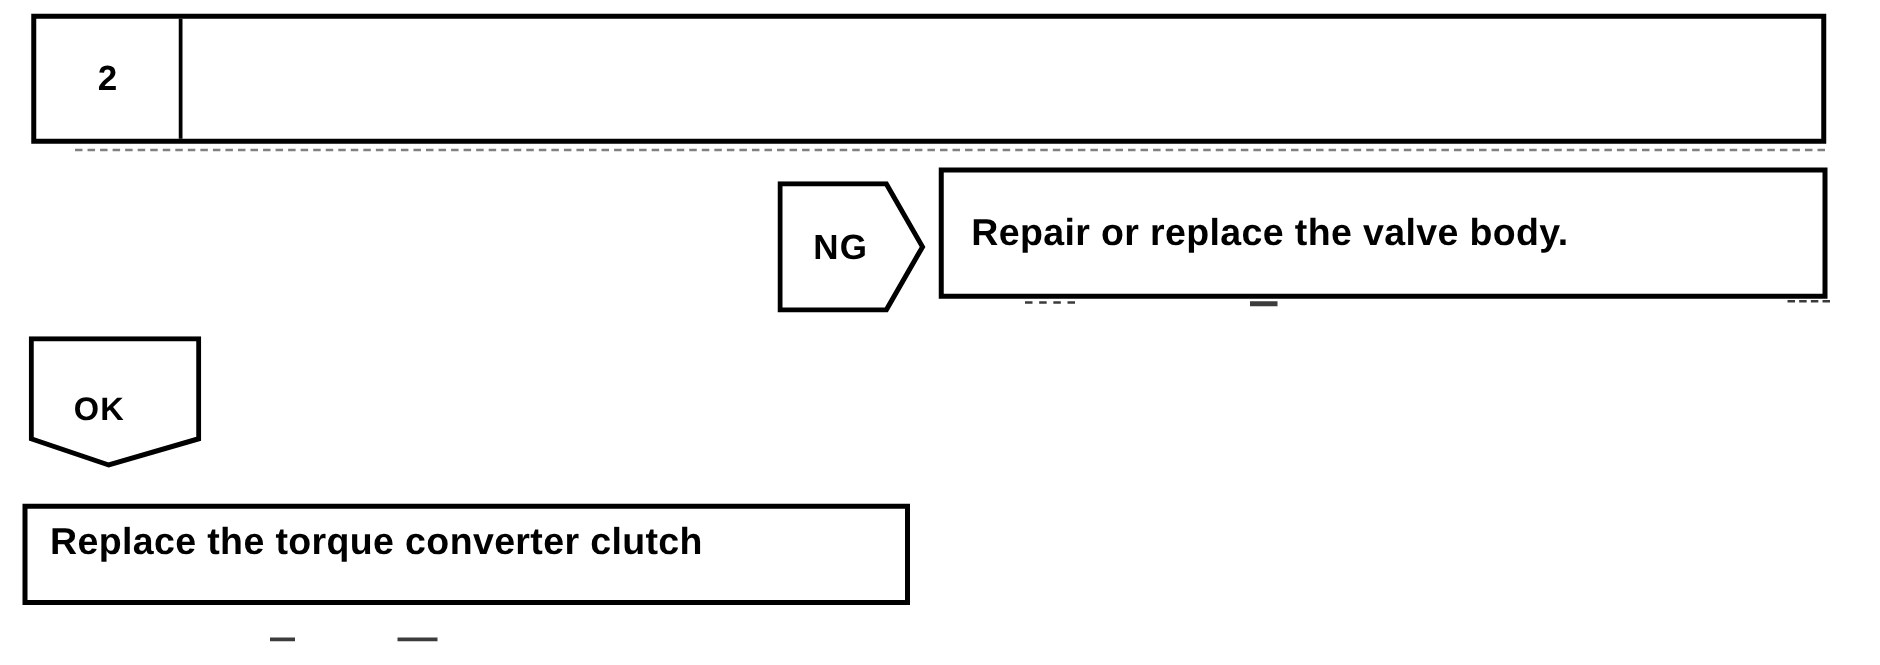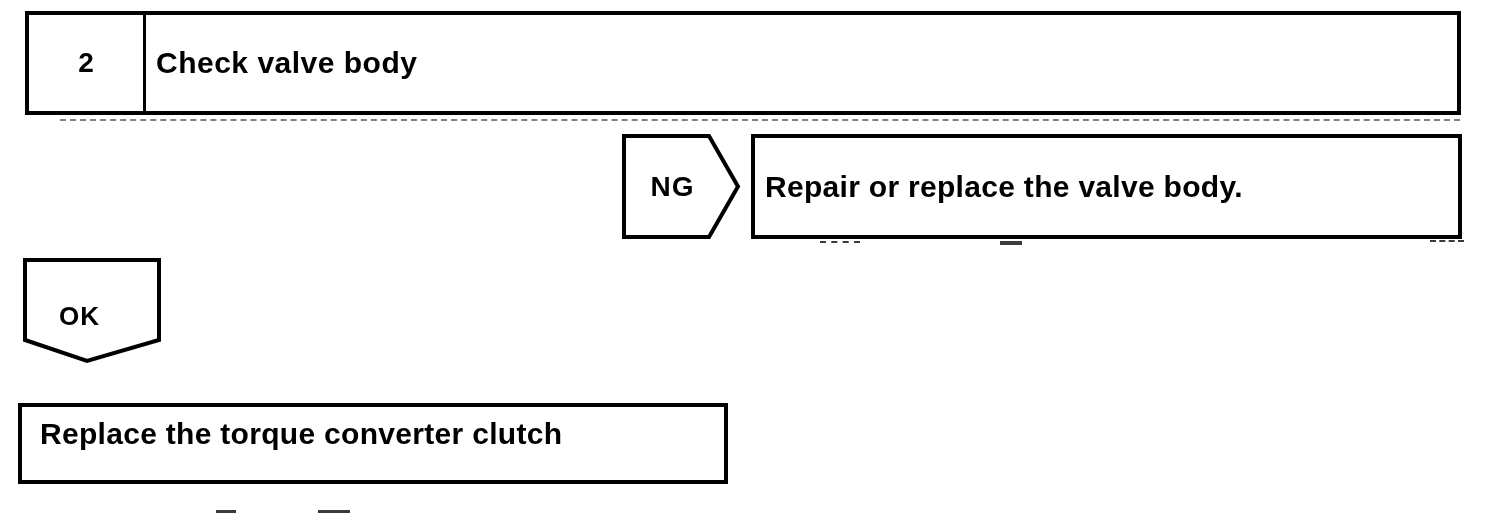--- a/index.html
+++ b/index.html
@@ -43,20 +43,21 @@
     display: flex;
     align-items: center;
     padding-left: 10px;
     font-size: 30px;
     letter-spacing: 0.5px;
   }
 
   
   .connector {
     position: absolute;
+    margin-top: 11px;
   }
   .connector svg {
     position: absolute;
     left: 0;
     top: 0;
     display: block;
   }
   .connector .connector-label {
     position: absolute;
     inset: 0;
@@ -98,21 +99,21 @@
     letter-spacing: 0.3px;
     line-height: 1.2;
   }
   .ng-action-box {
     left: 751px;
     top: 134px;
     width: 711px;
     height: 105px;
     display: flex;
     align-items: center;
-    padding-left: 10px;
+    padding-left: 22px;
   }
   .ok-action-box {
     left: 18px;
     top: 403px;
     width: 710px;
     height: 81px;
     padding: 9px 0 0 18px;
   }
 
   
@@ -159,21 +160,20 @@
     border-top-width: 3px;
   }
 </style>
 </head>
 <body>
 
 <div class="canvas">
 
   <div class="step-box">
     <div class="step-number-cell">2</div>
-    <div class="step-title-cell">Check valve body</div>
   </div>
 
   <div class="connector ng-connector">
     <svg width="119" height="105" viewBox="0 0 119 105">
       <polygon points="2,2 87,2 116,52.5 87,103 2,103" fill="#ffffff" stroke="#000000" stroke-width="4" stroke-linejoin="miter"></polygon>
     </svg>
     <div class="connector-label">NG</div>
   </div>
 
   <div class="action-box ng-action-box">

